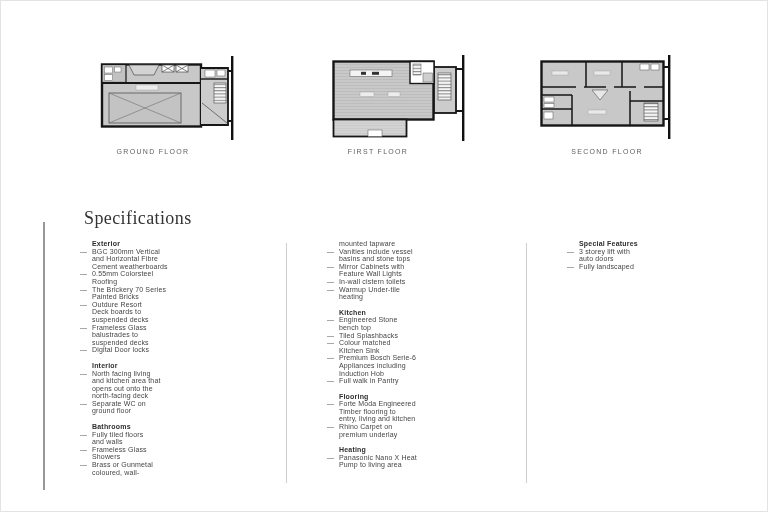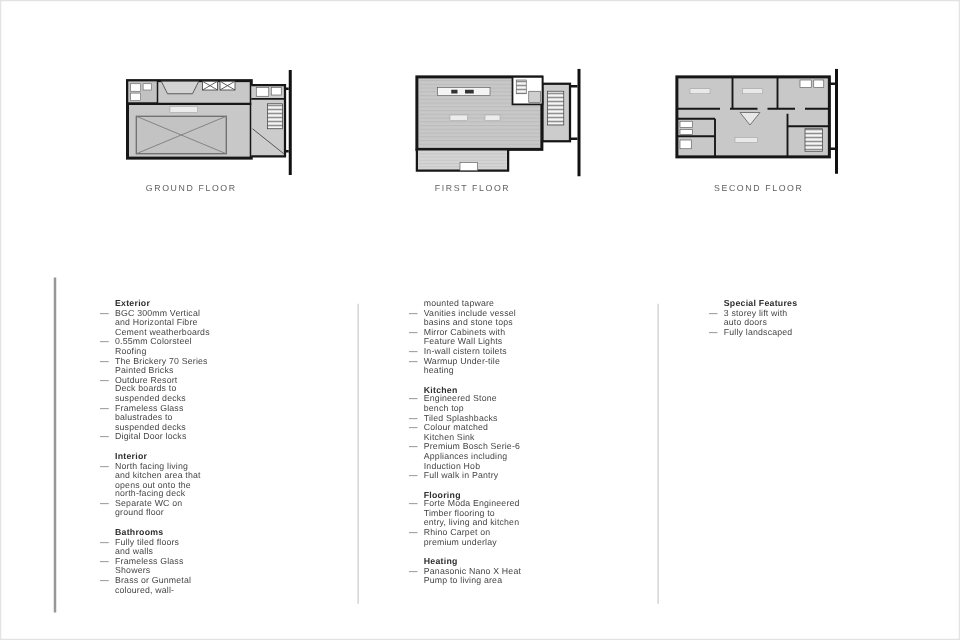--- a/index.html
+++ b/index.html
@@ -157,20 +157,21 @@
     <rect x="16" y="16" width="16" height="4" fill="#e9e9e9" stroke="#9a9a9a" stroke-width="0.4"></rect>
     <rect x="58" y="16" width="16" height="4" fill="#e9e9e9" stroke="#9a9a9a" stroke-width="0.4"></rect>
     <rect x="52" y="55" width="18" height="4" fill="#e9e9e9" stroke="#9a9a9a" stroke-width="0.4"></rect>
   </svg>
 
   <div class="plan-label" id="label-ground">GROUND FLOOR</div>
   <div class="plan-label" id="label-first">FIRST FLOOR</div>
   <div class="plan-label" id="label-second">SECOND FLOOR</div>
 
   <div class="accent-line"></div>
+  <div class="spec-title">Specifications</div>
   <div class="col-divider" id="divider-1"></div>
   <div class="col-divider" id="divider-2"></div>
   <div id="spec-columns">
       <div class="spec-col spec-col-0">
         <div class="spec-group">
           <div class="spec-heading">Exterior</div>
           <div class="spec-item">
             <span class="dash">—</span>
             <span class="item-text">BGC 300mm Vertical
 and Horizontal Fibre

